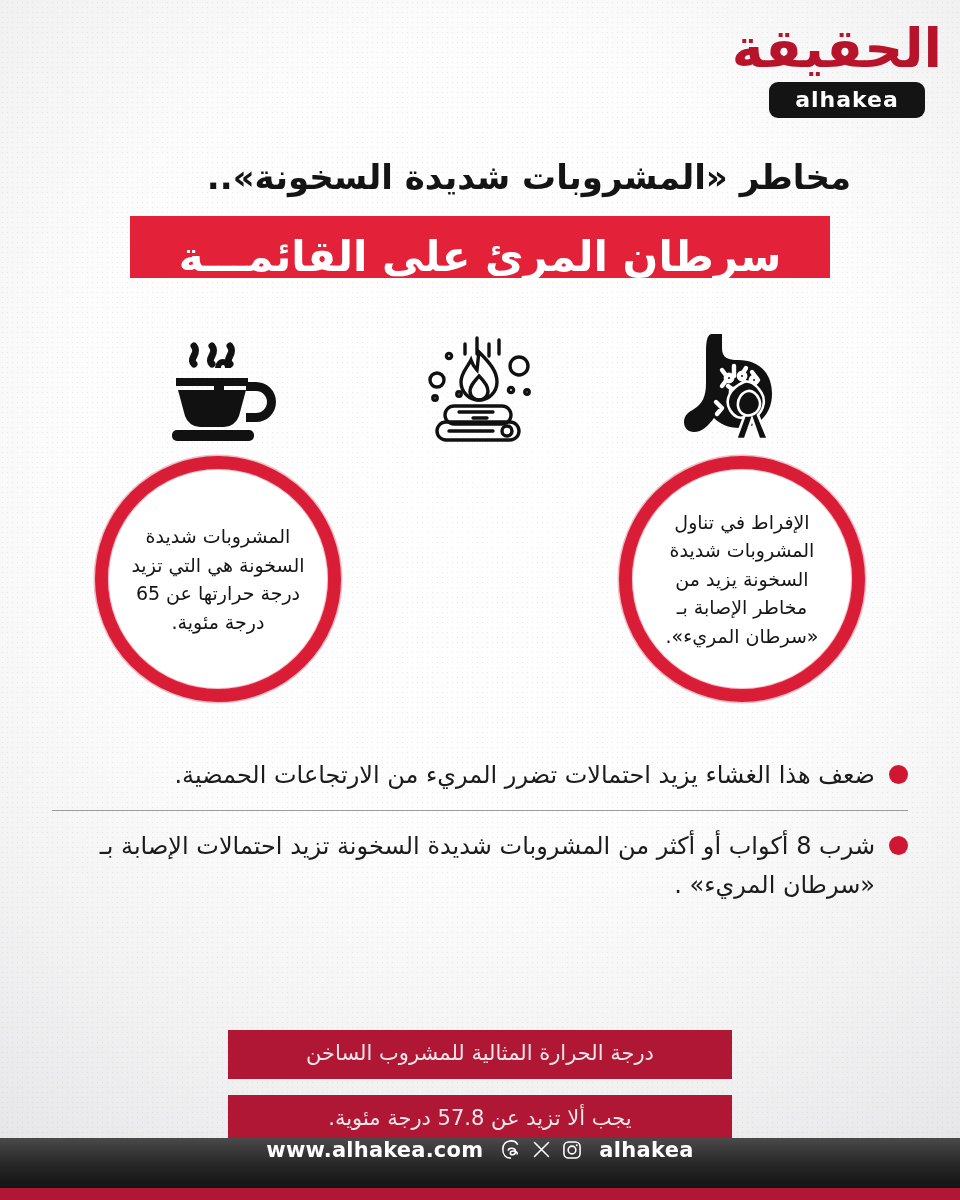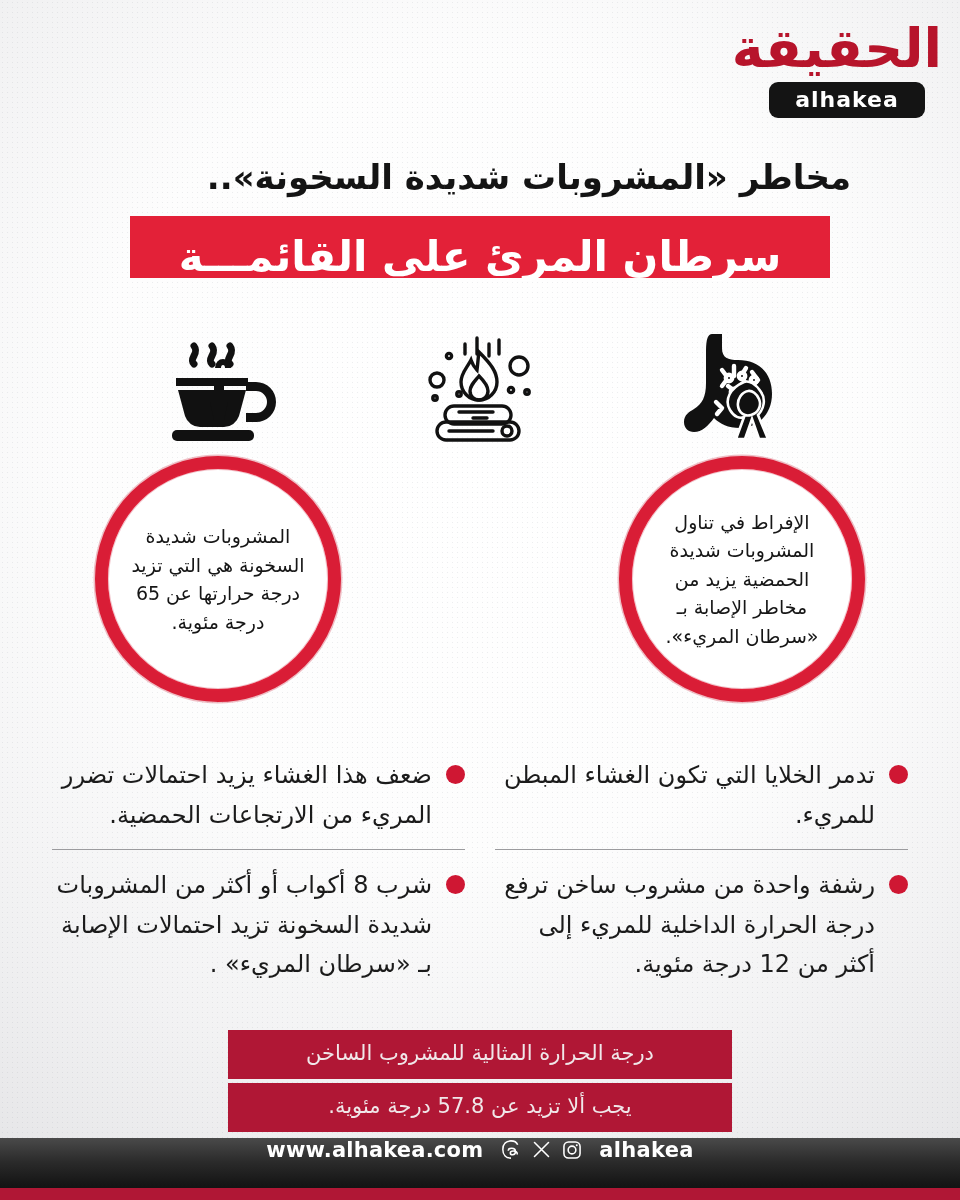--- a/index.html
+++ b/index.html
@@ -177,21 +177,21 @@
     line-height:1.65;
   }
 
   
   .callouts{
     position:absolute;
     top:1030px; left:228px;
     width:504px;
     display:flex;
     flex-direction:column;
-    gap:4px;
+    gap:16px;
   }
   .callout{
     background:#B01735;
     color:#f0e7e9;
     text-align:center;
     direction:rtl;
     font-size:21px;
     line-height:1;
     padding:13px 10px 15px 10px;
   }
@@ -303,36 +303,26 @@
             <circle cx="47" cy="52" r="3.2" fill="#111"></circle>
             <circle cx="60" cy="50" r="3.2" fill="#111"></circle>
             <circle cx="52" cy="66" r="3.2" fill="#111"></circle>
             <circle cx="72" cy="54" r="3.2" fill="#111"></circle>
           </g>
           <path d="M62 56 c-14 6 -20 18 -14 28 c4 7 10 9 14 7 l-8 22 h9 l7 -20 l7 20 h9 l-10 -24 c6 -6 8 -16 3 -23 c-5 -8 -12 -12 -17 -10 z m4 9 c4 -1 9 3 11 8 c3 7 -1 14 -8 16 c-6 2 -12 -2 -13 -9 c-1 -7 4 -14 10 -15 z" fill="#111" stroke="#fff" stroke-width="2.6"></path>
         </svg>
       </div>
       <div class="circle">
         <div class="ring"></div>
-        <div class="circle-text">الإفراط في تناول المشروبات شديدة الحمضية يزيد من مخاطر الإصابة بـ «سرطان المريء».</div>
+        <div class="circle-text">الإفراط في تناول المشروبات شديدة السخونة يزيد من مخاطر الإصابة بـ «سرطان المريء».</div>
       </div>
     </div>
   </div>
 
   <div class="facts">
-    <div class="fact-col">
-      <div class="fact">
-        <span class="dot"></span>
-        <span class="fact-text">تدمر الخلايا التي تكون الغشاء المبطن للمريء.</span>
-      </div>
-      <div class="fact">
-        <span class="dot"></span>
-        <span class="fact-text">رشفة واحدة من مشروب ساخن ترفع درجة الحرارة الداخلية للمريء إلى أكثر من 12 درجة مئوية.</span>
-      </div>
-    </div>
     <div class="fact-col">
       <div class="fact">
         <span class="dot"></span>
         <span class="fact-text">ضعف هذا الغشاء يزيد احتمالات تضرر المريء من الارتجاعات الحمضية.</span>
       </div>
       <div class="fact">
         <span class="dot"></span>
         <span class="fact-text">شرب 8 أكواب أو أكثر من المشروبات شديدة السخونة تزيد احتمالات الإصابة بـ «سرطان المريء» .</span>
       </div>
     </div>

